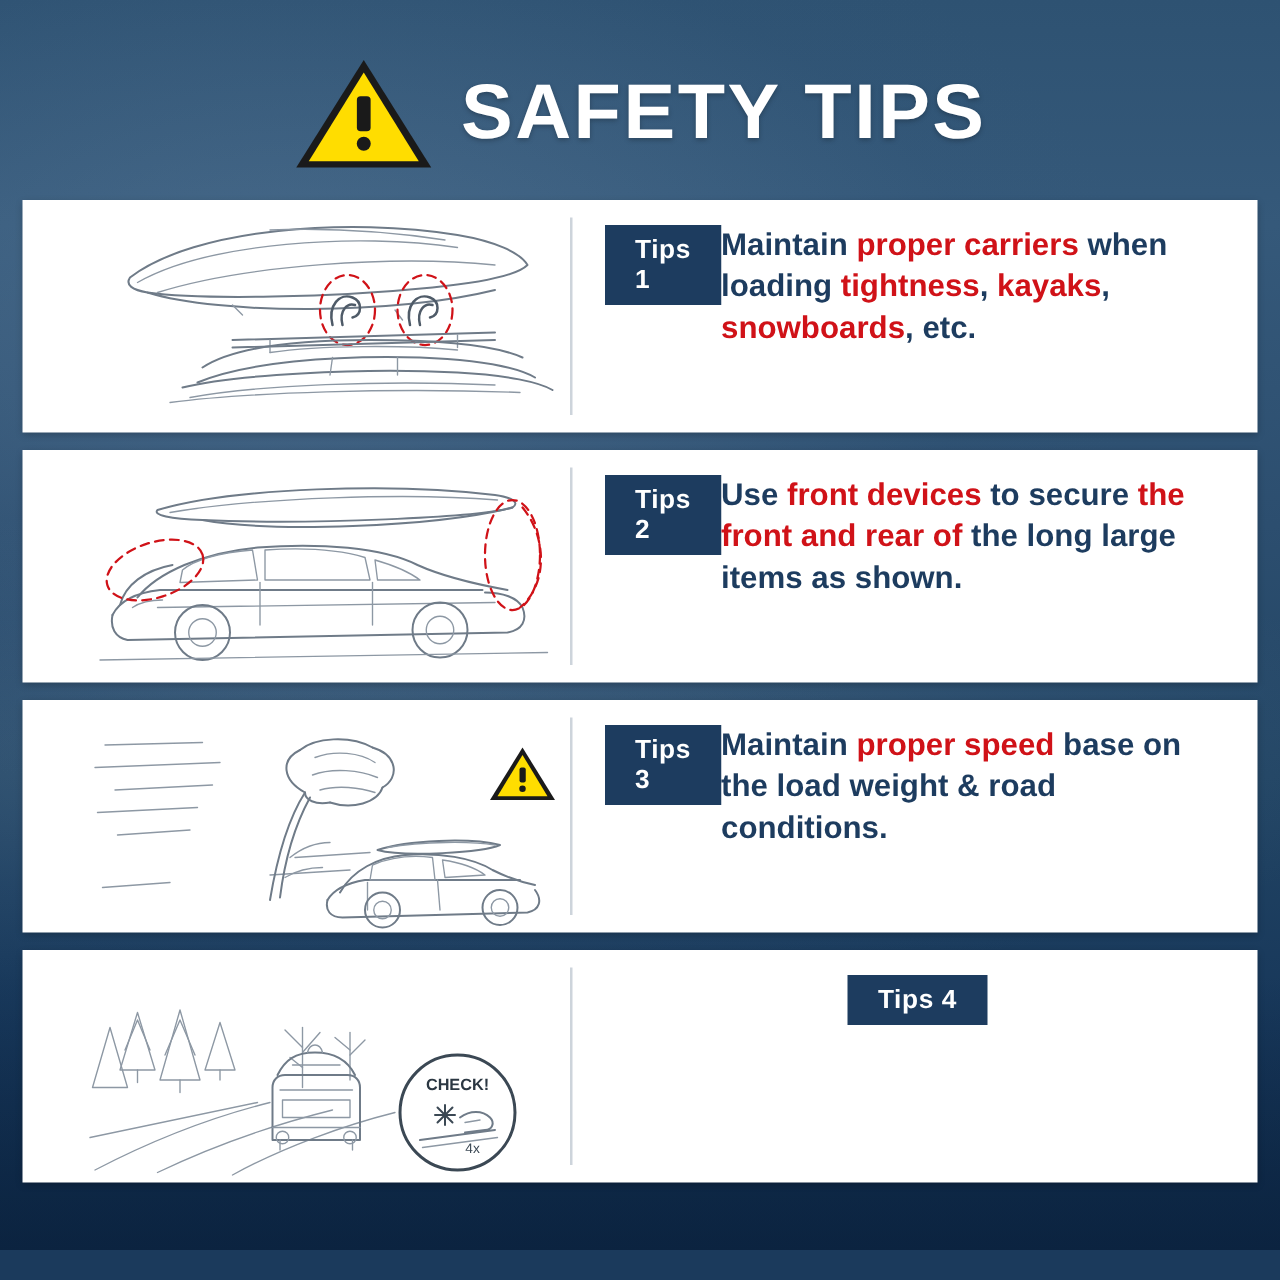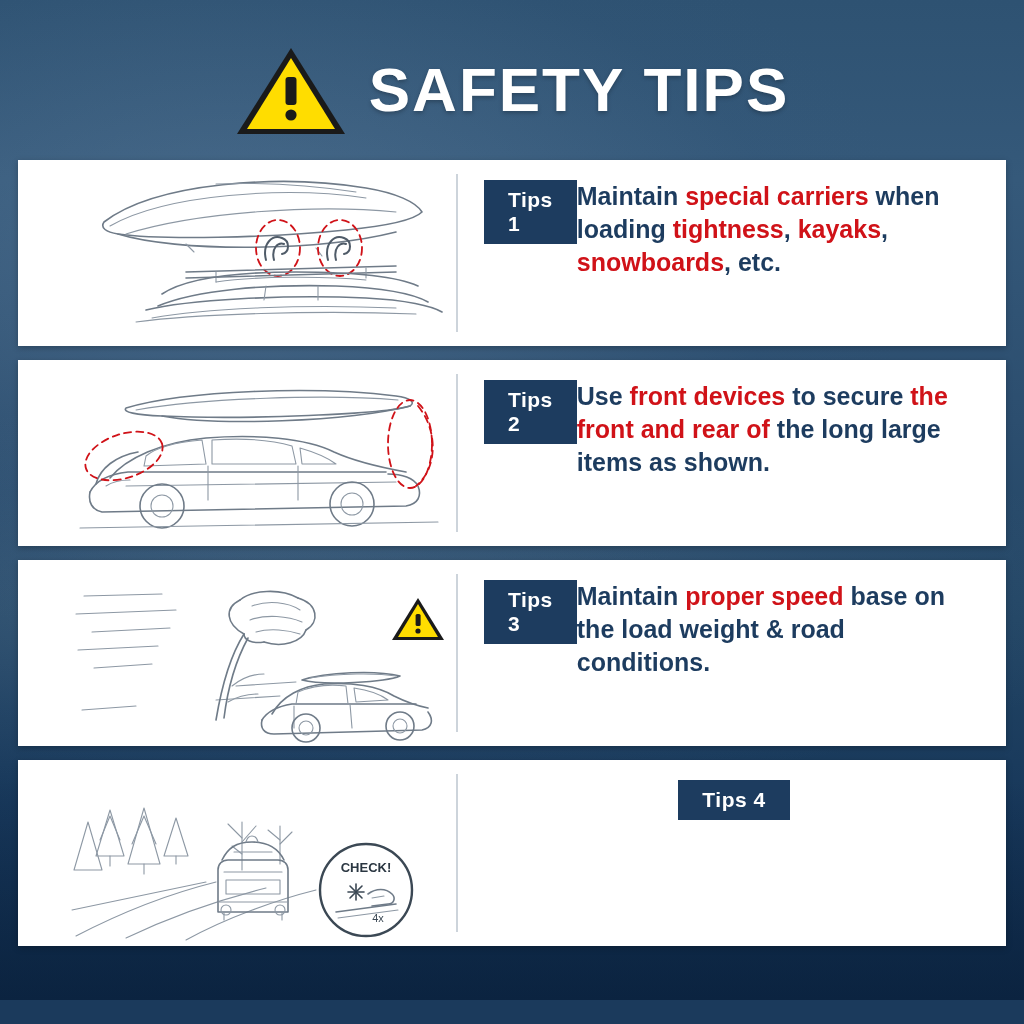--- a/index.html
+++ b/index.html
@@ -184,21 +184,21 @@
           <path class="ln-thin" d="M86 158 C 140 148, 240 144, 330 148"></path>
           <path class="ln-thin" d="M70 162 C 130 154, 250 150, 350 154"></path>
           <path class="ln-thin" d="M200 126 L 198 140"></path>
           <path class="ln-thin" d="M252 126 L 252 140"></path>
         </svg>
       </div>
       <div class="card-divider"></div>
       <div class="card-body">
         <div class="tip-badge">Tips 1</div>
         <div class="tip-text">
-          <span>Maintain </span><span class="hl">special carriers</span><span> when loading </span><span class="hl">tightness</span><span>, </span><span class="hl">kayaks</span><span>, </span><span class="hl">snowboards</span><span>, etc.</span>
+          <span>Maintain </span><span class="hl">proper carriers</span><span> when loading </span><span class="hl">tightness</span><span>, </span><span class="hl">kayaks</span><span>, </span><span class="hl">snowboards</span><span>, etc.</span>
         </div>
       </div>
     </div>
 
     <div class="card">
       <div class="card-figure">
         <svg viewBox="0 0 390 186" preserveAspectRatio="xMidYMid meet">
 
           <path class="ln" d="M60 48 C 120 30, 250 26, 330 36 C 344 38, 350 42, 344 46 C 320 54, 180 60, 96 56 C 70 55, 56 52, 60 48 Z" fill="#fbfcfd"></path>
           <path class="ln-thin" d="M70 50 C 140 38, 260 34, 332 40"></path>

